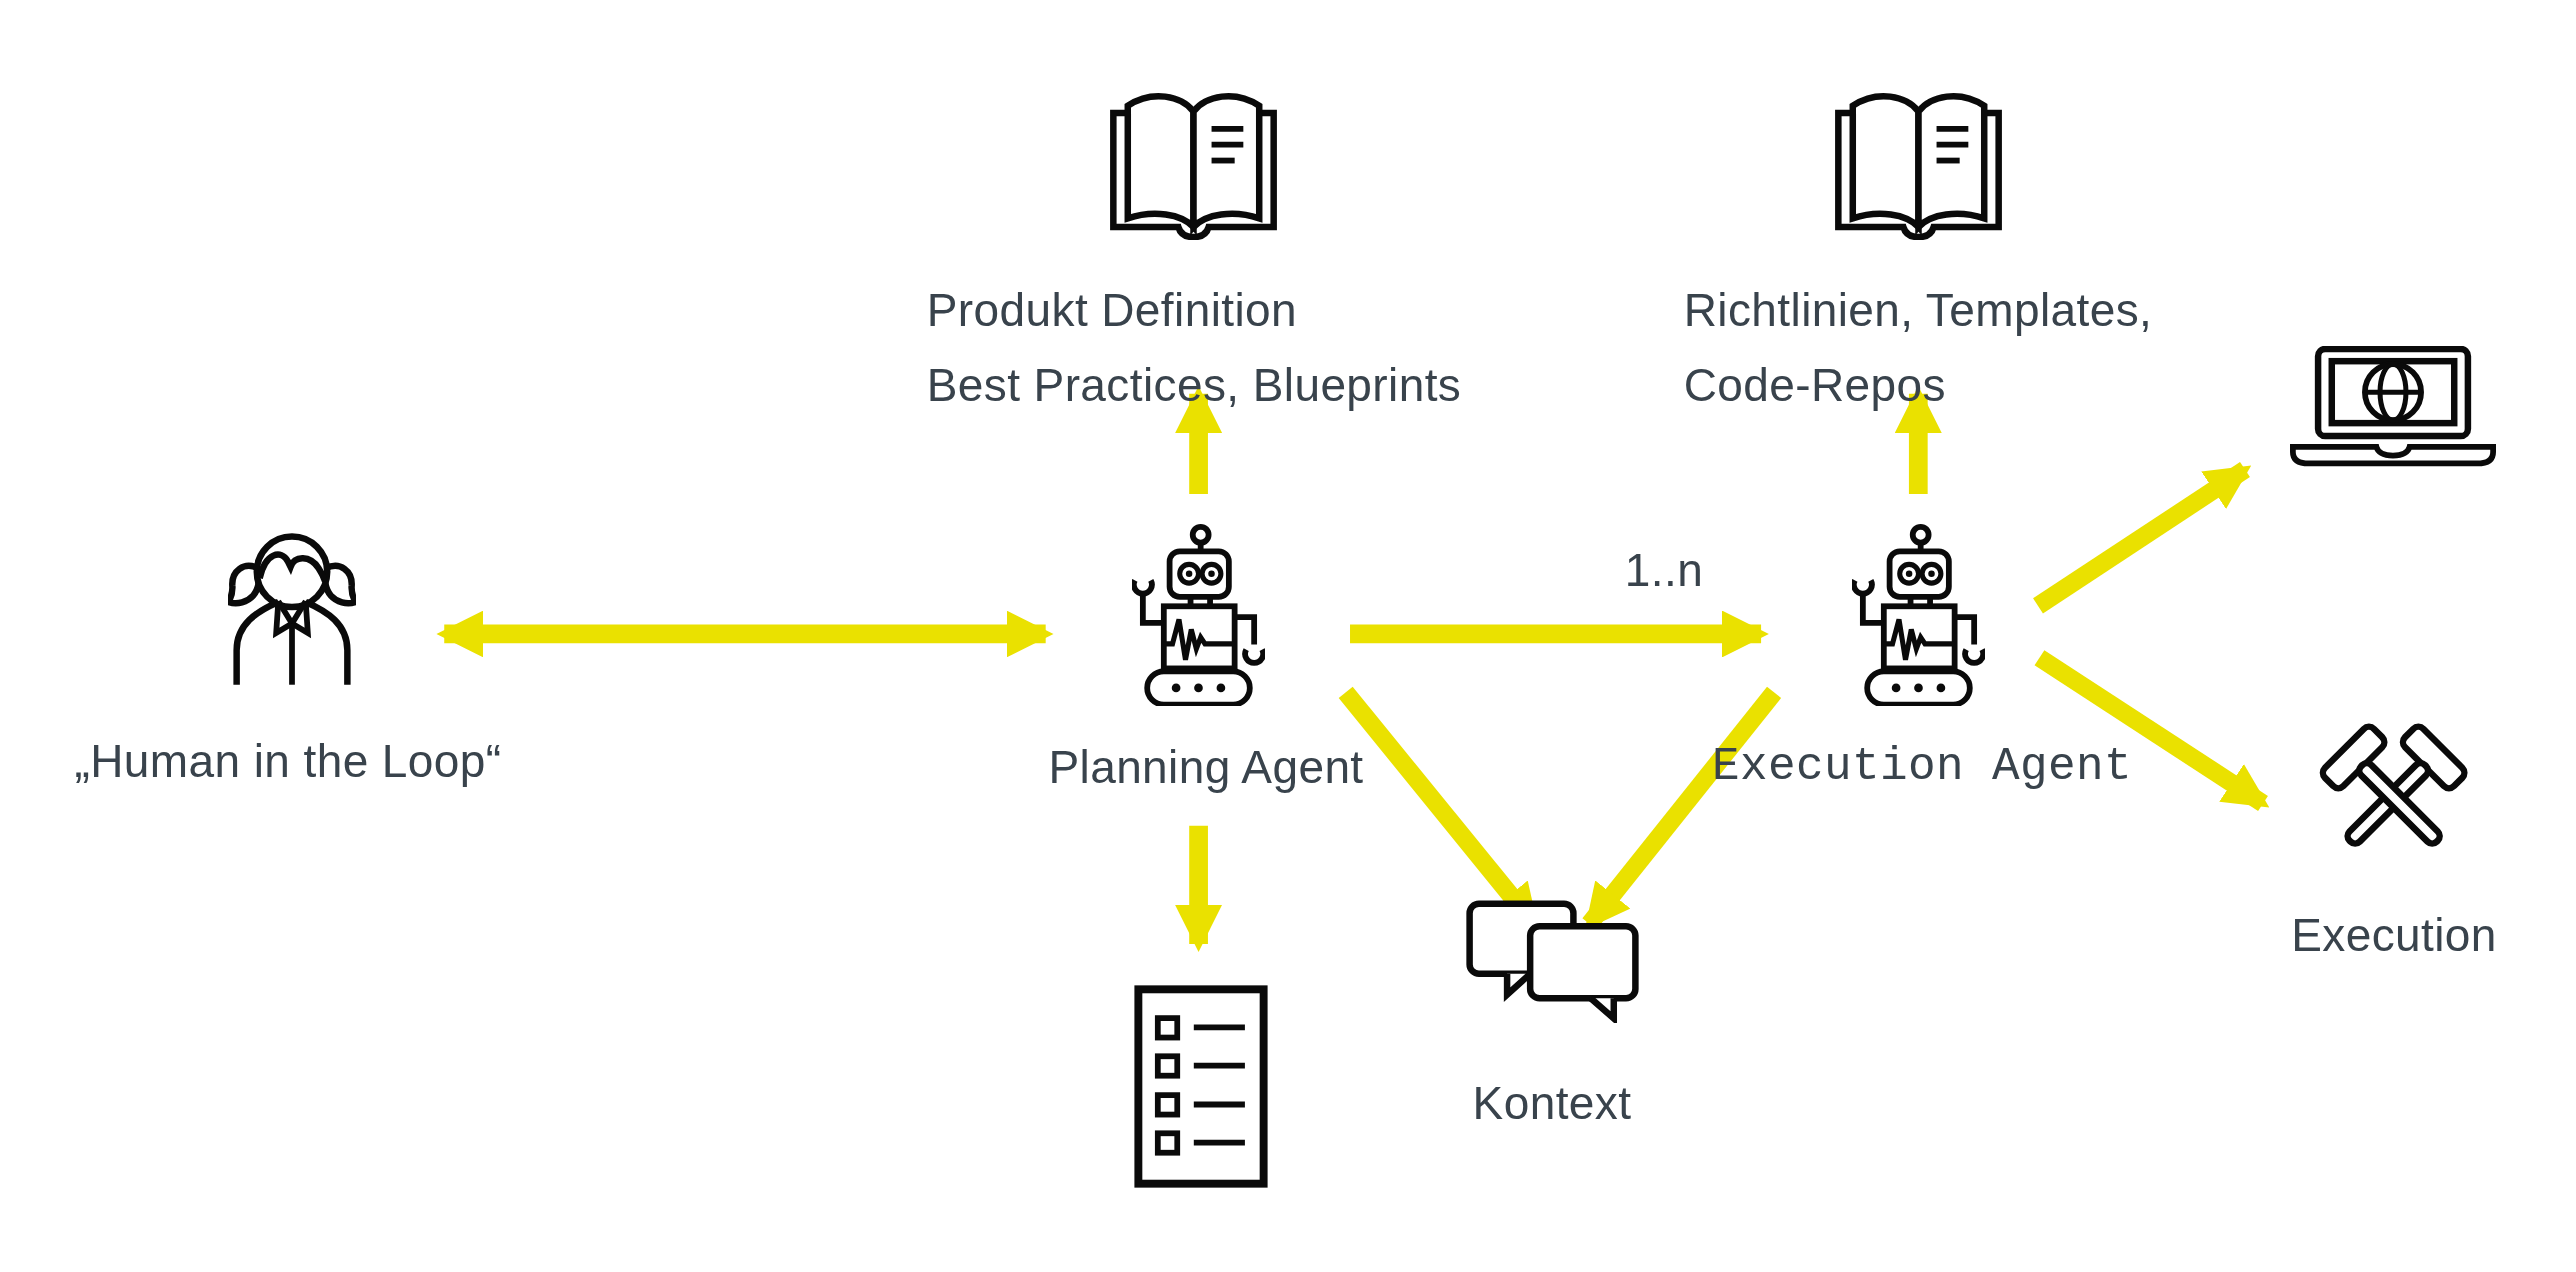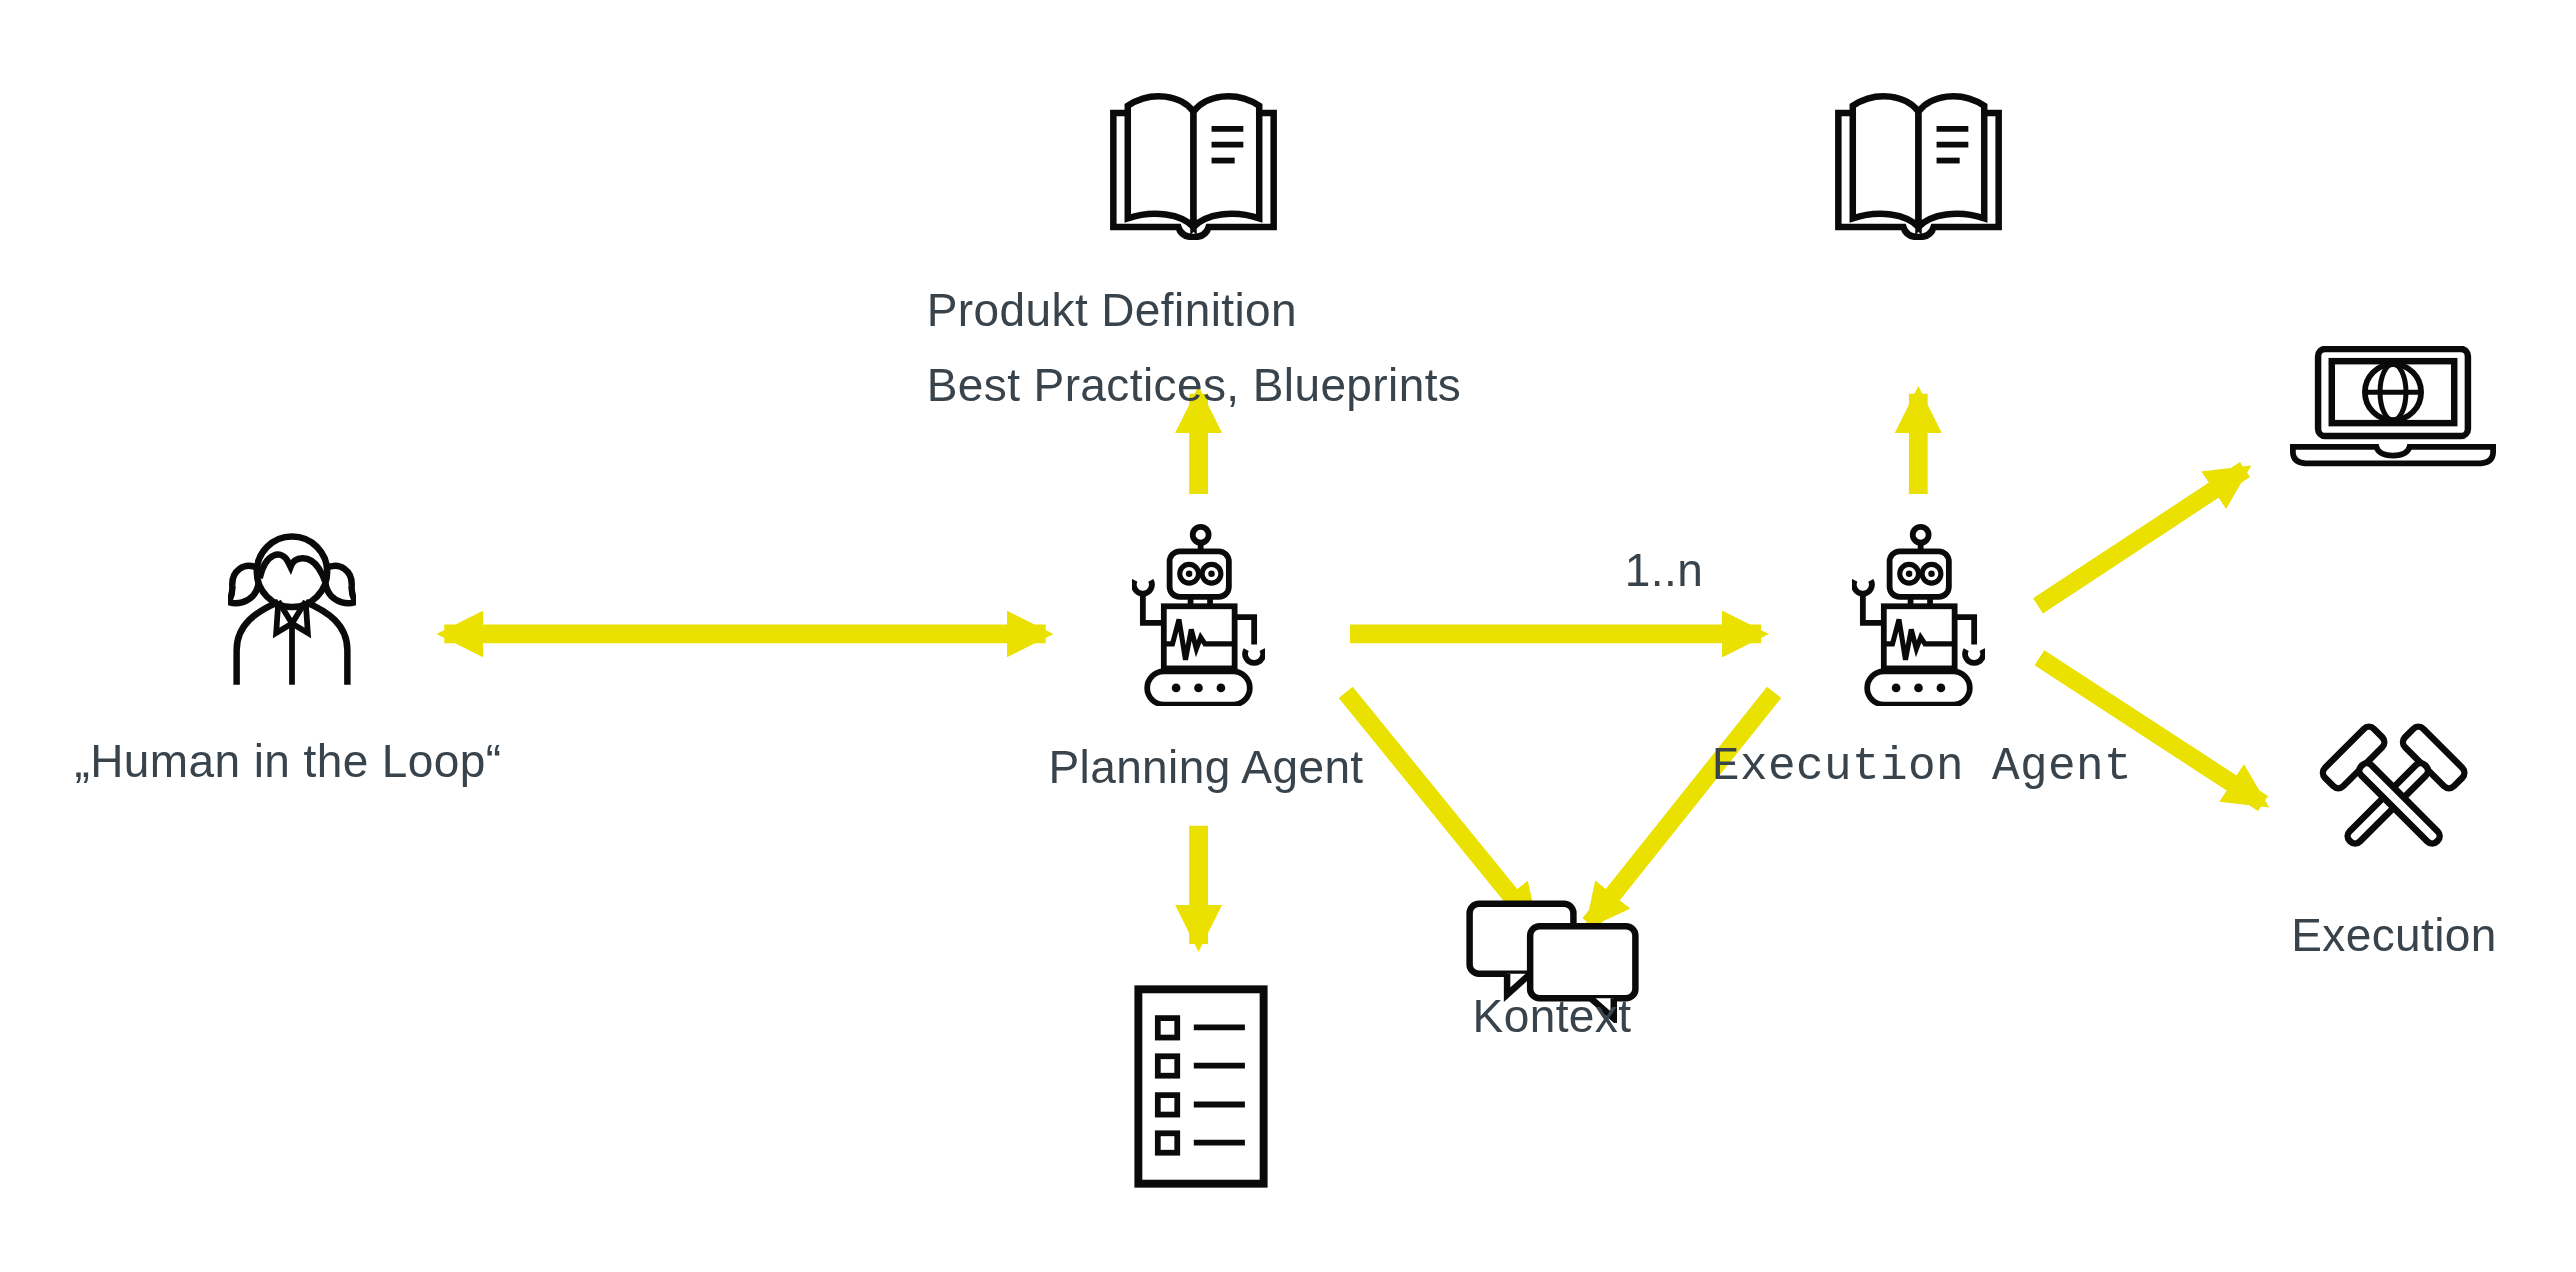--- a/index.html
+++ b/index.html
@@ -132,20 +132,22 @@
 Best Practices, Blueprints</div>
 
   <svg class="icon" style="left:1831px; top:84px;" width="175" height="156" viewBox="0 0 242 216">
     <path class="s" stroke-width="9" d="M36,40 H10 V198 H100 Q104,212 121,212 Q138,212 142,198 H232 V40 H206"></path>
     <path class="sf" stroke-width="9" d="M121,198 C104,180 66,174 30,186 L30,30 C64,8 104,16 121,38 Z"></path>
     <path class="sf" stroke-width="9" d="M121,198 C138,180 176,174 212,186 L212,30 C178,8 138,16 121,38 Z"></path>
     <line class="s" stroke-width="8" x1="146" y1="62" x2="190" y2="62"></line>
     <line class="s" stroke-width="8" x1="146" y1="84" x2="190" y2="84"></line>
     <line class="s" stroke-width="8" x1="146" y1="106" x2="178" y2="106"></line>
   </svg>
+  <div class="label" style="left:1918px; top:348px;">Richtlinien, Templates,
+Code-Repos</div>
 
   <div class="label" style="left:1664px; top:570px;">1..n</div>
 
   <svg class="icon" style="left:2290px; top:346px;" width="206" height="124" viewBox="0 0 286 172">
     <rect class="s" stroke-width="9" x="39" y="4" width="208" height="121" rx="10"></rect>
     <rect class="s" stroke-width="9" x="58" y="21" width="170" height="86"></rect>
     <circle class="s" stroke-width="8" cx="143" cy="64" r="39"></circle>
     <ellipse class="s" stroke-width="7" cx="143" cy="64" rx="18" ry="39"></ellipse>
     <line class="s" stroke-width="7" x1="104" y1="64" x2="182" y2="64"></line>
     <path class="sf" stroke-width="8" d="M4,140 H120 Q123,152 143,152 Q163,152 166,140 H282 V147 Q282,163 260,163 H26 Q4,163 4,147 Z"></path>
@@ -162,21 +164,21 @@
     </g>
   </svg>
   <div class="label" style="left:2394px; top:935px;">Execution</div>
 
   <svg class="icon" style="left:1466px; top:900px;" width="173" height="123" viewBox="0 0 240 170">
     <rect class="sf" stroke-width="9" x="5" y="5" width="144" height="97" rx="13"></rect>
     <path class="sf" stroke-width="9" d="M57,102 L57,131 L89,102"></path>
     <rect class="sf" stroke-width="9" x="89" y="36" width="146" height="100" rx="13"></rect>
     <path class="sf" stroke-width="9" d="M173,136 L205,164 L205,136"></path>
   </svg>
-  <div class="label" style="left:1552px; top:1016px;">Kontext</div>
+  <div class="label" style="left:1552px; top:1103px;">Kontext</div>
 
   <svg class="icon" style="left:1134px; top:985px;" width="134" height="203" viewBox="0 0 186 282">
     <rect class="sf" stroke-width="11" x="6" y="6" width="174" height="270"></rect>
     <rect class="s" stroke-width="8" x="33" y="46" width="27" height="27"></rect>
     <rect class="s" stroke-width="8" x="33" y="99" width="27" height="27"></rect>
     <rect class="s" stroke-width="8" x="33" y="153" width="27" height="27"></rect>
     <rect class="s" stroke-width="8" x="33" y="206" width="27" height="27"></rect>
     <line class="s" stroke-width="8" x1="83" y1="59" x2="154" y2="59"></line>
     <line class="s" stroke-width="8" x1="83" y1="112" x2="154" y2="112"></line>
     <line class="s" stroke-width="8" x1="83" y1="166" x2="154" y2="166"></line>

